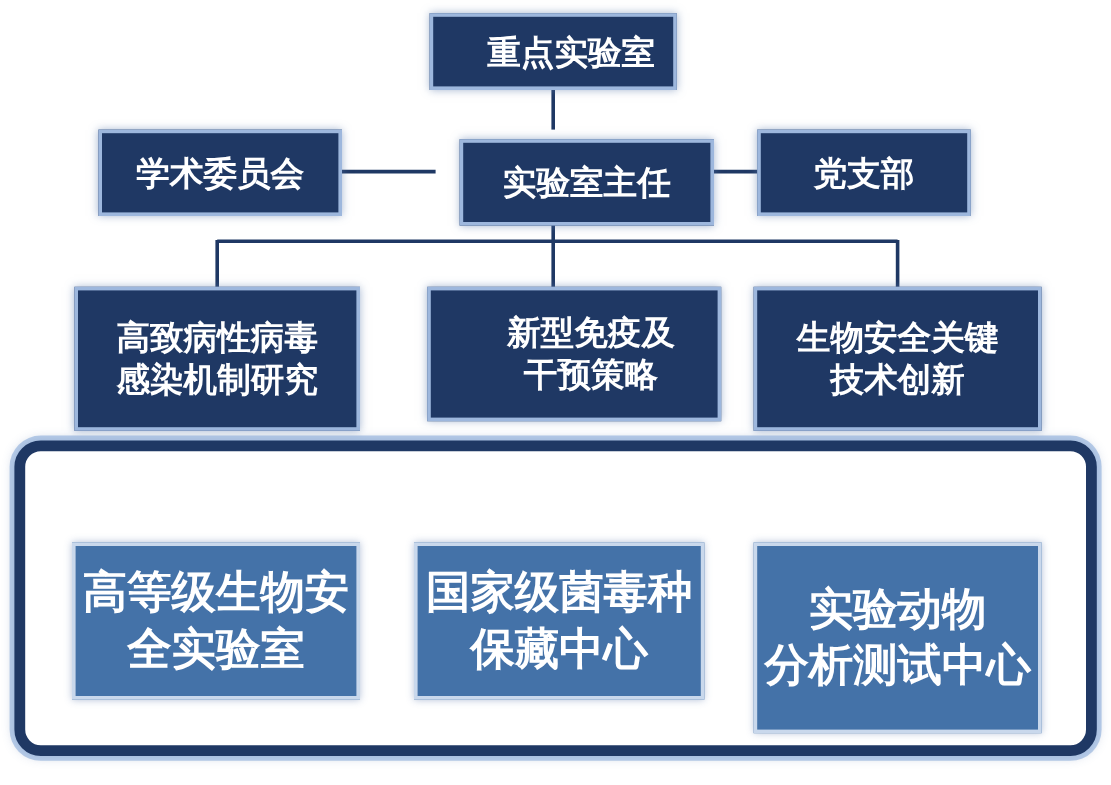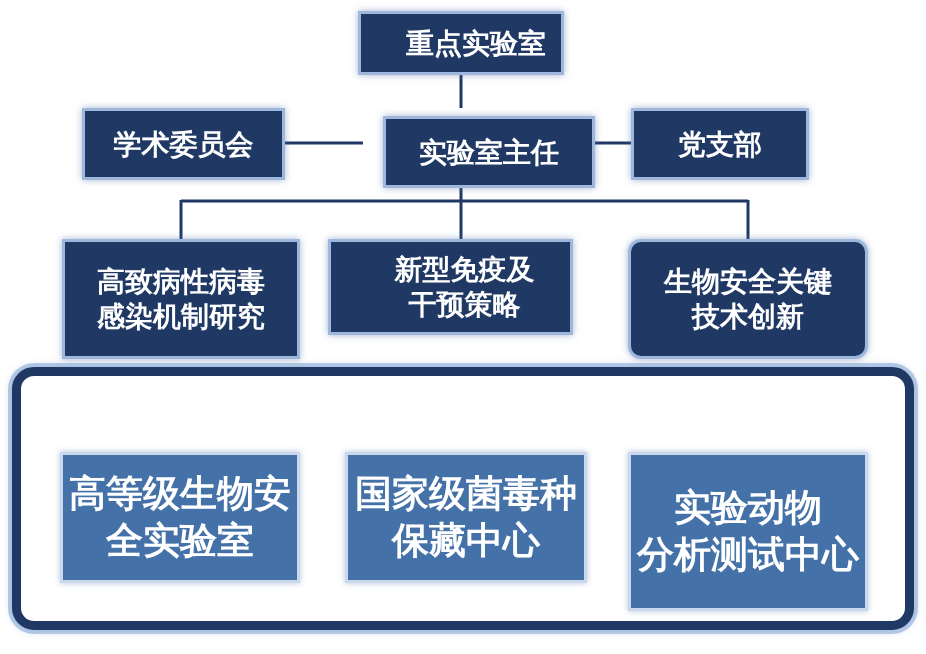--- a/index.html
+++ b/index.html
@@ -93,24 +93,24 @@
 
   <div class="node dark-node" style="left:82px; top:108px; width:203px; height:72px;">学术委员会</div>
 
   <div class="node dark-node" style="left:363px; top:116px; width:212px; height:72px;margin-left:20px;">实验室主任</div>
 
   <div class="node dark-node" style="left:631px; top:108px; width:178px; height:72px;">党支部</div>
 
   <div class="node dark-node" style="left:62px; top:239px; width:238px; height:120px;">高致病性病毒
 感染机制研究</div>
 
-  <div class="node dark-node" style="left:328px; top:239px; width:245px; height:96px;padding-left:28px;">新型免疫及
+  <div class="node dark-node" style="left:356px; top:239px; width:245px; height:112px;padding-left:28px;">新型免疫及
 干预策略</div>
 
-  <div class="node dark-node" style="left:628px; top:239px; width:240px; height:120px;border-radius:13px;">生物安全关键
+  <div class="node dark-node" style="left:628px; top:239px; width:240px; height:120px;">生物安全关键
 技术创新</div>
 
   <div class="support-container"></div>
 
 
   <div class="node support-node" style="left:60px; top:452px; width:240px; height:131px;">高等级生物安
 全实验室</div>
 
   <div class="node support-node" style="left:345px; top:452px; width:242px; height:131px;">国家级菌毒种
 保藏中心</div>

